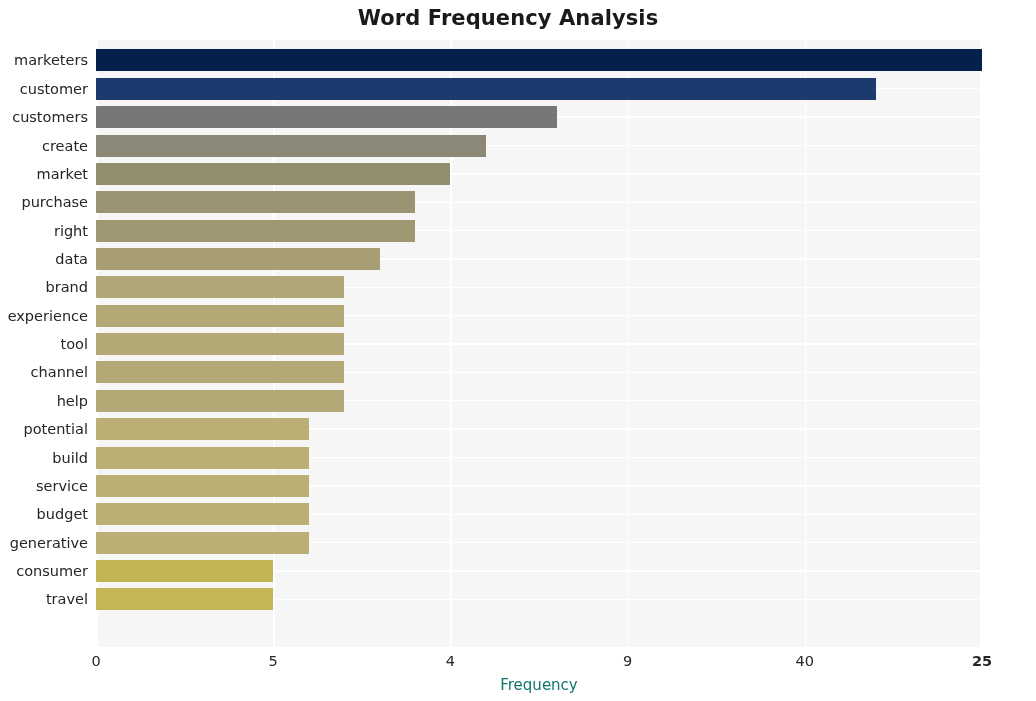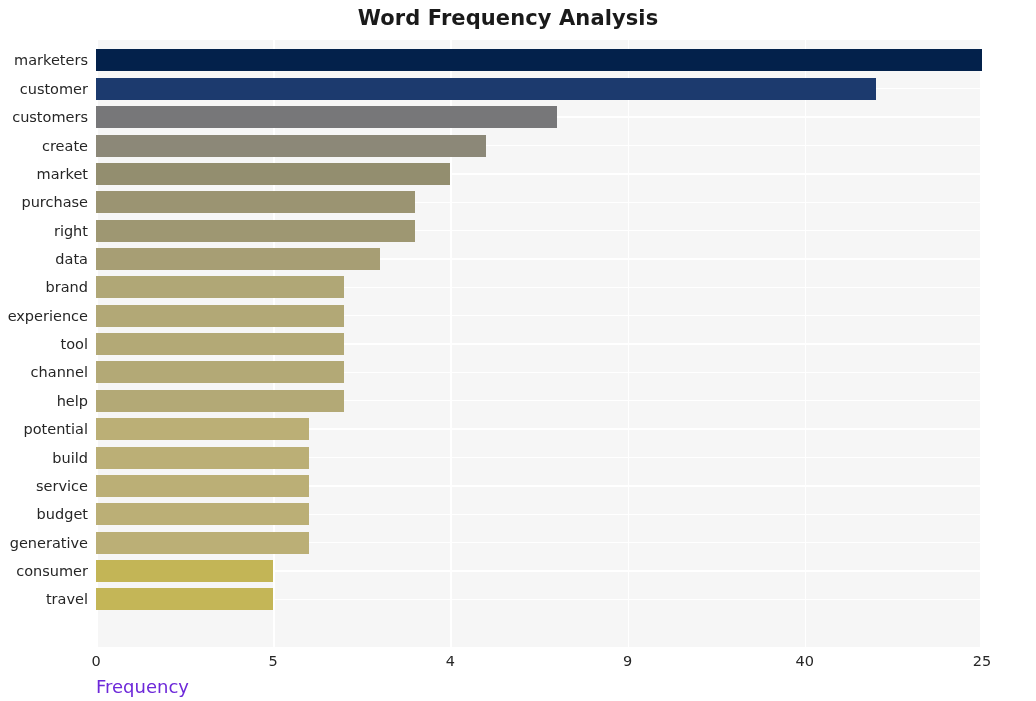--- a/index.html
+++ b/index.html
@@ -93,22 +93,23 @@
     margin-left: -30px;
     text-align: center;
     font-size: 14.5px;
     color: #262626;
   }
   #x-axis-label {
     position: absolute;
     top: 29px;
     left: 96px;
     width: 886px;
-    font-size: 18px;
-    color: #6d28d9;
+    text-align: center;
+    font-size: 15px;
+    color: #0f766e;
   }
 </style>
 </head>
 <body>
 
 <div id="figure">
 
   <div id="chart-title">Word Frequency Analysis</div>
 
   <div id="plot-area">
@@ -187,18 +188,18 @@
       <div class="ytick" style="top: 552.348px; padding-right: 8px;">travel</div>
     </div>
 
   <div id="x-axis">
     <div id="x-ticks">
         <div class="xtick" style="left: 96px;">0</div>
         <div class="xtick" style="left: 273.2px;">5</div>
         <div class="xtick" style="left: 450.4px;">4</div>
         <div class="xtick" style="left: 627.6px;">9</div>
         <div class="xtick" style="left: 804.8px;">40</div>
-        <div class="xtick" style="left: 982px;">25</div>
+        <div class="xtick" style="left: 982px; font-weight: bold;">25</div>
       </div>
     <div id="x-axis-label">Frequency</div>
   </div>
 
 </div>
 
 </body></html>

